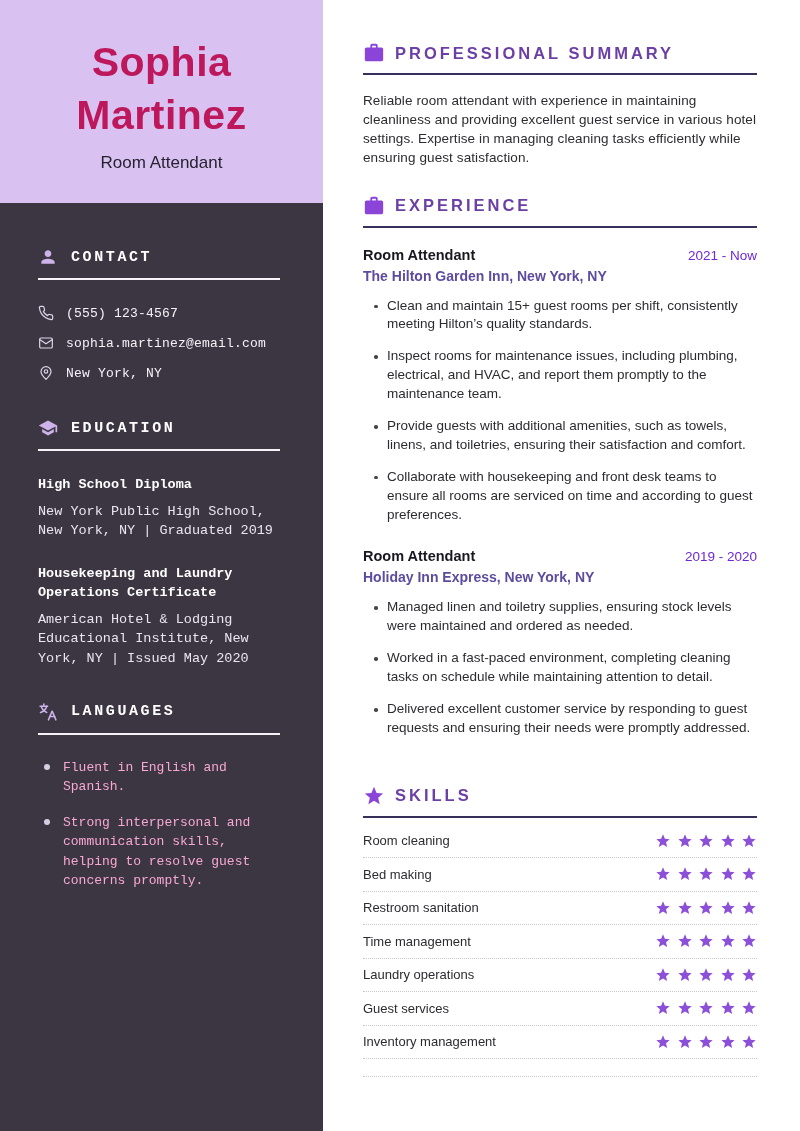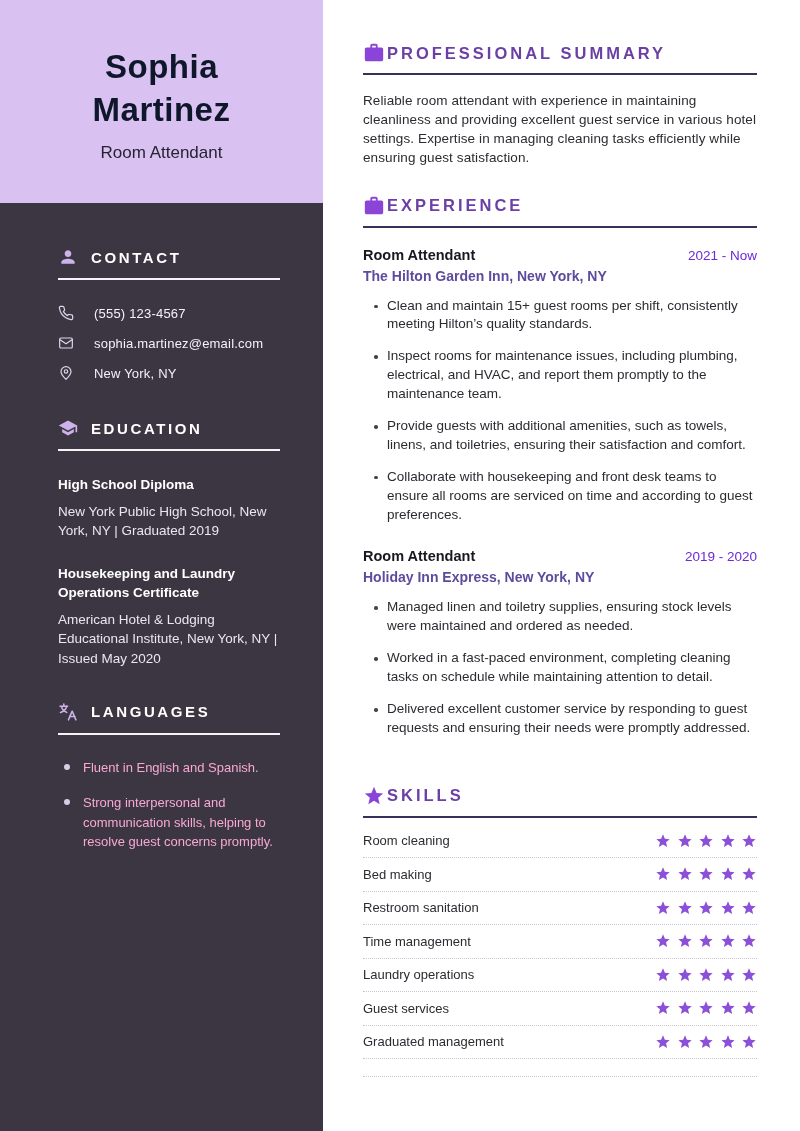--- a/index.html
+++ b/index.html
@@ -28,50 +28,50 @@
     background: #d9c2f1;
     display: flex;
     flex-direction: column;
     align-items: center;
     justify-content: center;
     text-align: center;
     padding-top: 6px;
   }
   .hero h1 {
     width: 250px;
-    font-size: 33px;
+    font-size: 41px;
     line-height: 1.28;
     font-weight: 800;
-    color: #0f172a;
+    color: #be185d;
     letter-spacing: 0.5px;
   }
   .hero .subtitle {
     margin-top: 12px;
     font-size: 17px;
     color: #272231;
   }
 
-  .s-section { padding: 0 43px 0 58px; }
+  .s-section { padding: 0 43px 0 38px; font-family: Liberation Mono, monospace; }
   .s-section.contact   { margin-top: 44px; }
   .s-section.education { margin-top: 37px; }
   .s-section.languages { margin-top: 33px; }
 
   .s-head { display: flex; align-items: center; gap: 13px; }
   .s-head .s-icon { width: 20px; height: 20px; color: #cdb3ea; flex: 0 0 20px; }
   .s-head .s-icon svg { width: 20px; height: 20px; display: block; }
   .s-head h2 {
     font-size: 15px;
     font-weight: 700;
     letter-spacing: 2.6px;
     color: #ffffff;
   }
   .s-rule { border-bottom: 2px solid #f5f3f8; margin-top: 11px; }
 
   .contact-list { list-style: none; margin-top: 25px; }
-  .contact-item { display: flex; align-items: center; gap: 20px; margin-bottom: 14px; }
+  .contact-item { display: flex; align-items: center; gap: 12px; margin-bottom: 14px; }
   .contact-item .c-icon { width: 16px; height: 16px; color: #ddd5ea; flex: 0 0 16px; }
   .contact-item .c-icon svg { width: 16px; height: 16px; display: block; }
   .contact-item .c-text { font-size: 13px; color: #f4f2f7; letter-spacing: 0.2px; }
 
   .edu-list { margin-top: 24px; }
   .edu-entry { margin-bottom: 23px; }
   .edu-degree { font-size: 13.5px; font-weight: 700; color: #ffffff; line-height: 1.45; }
   .edu-details { margin-top: 7px; font-size: 13.5px; line-height: 1.45; color: #eae6f0; }
 
   .lang-list { list-style: none; margin-top: 23px; }
@@ -88,21 +88,21 @@
 
   
   .main {
     flex: 1;
     padding: 42px 43px 0 40px;
     color: #2c2b31;
   }
   .m-section.experience { margin-top: 27px; }
   .m-section.skills { margin-top: 47px; }
 
-  .m-head { display: flex; align-items: center; gap: 2px; }
+  .m-head { display: flex; align-items: center; gap: 10px; }
   .m-head .m-icon { width: 22px; height: 22px; color: #8b44d8; flex: 0 0 22px; }
   .m-head .m-icon svg { width: 22px; height: 22px; display: block; }
   .m-head h2 {
     font-size: 16.5px;
     font-weight: 700;
     letter-spacing: 3px;
     color: #6b3fa5;
   }
   .m-rule { border-bottom: 2.5px solid #38305a; margin-top: 9px; }
 
@@ -487,21 +487,21 @@
                 </svg>
               </span>
               <span class="star">
                 <svg viewBox="0 0 24 24">
                   <path fill="currentColor" d="M12 17.27L18.18 21l-1.64-7.03L22 9.24l-7.19-.61L12 2 9.19 8.63 2 9.24l5.46 4.73L5.82 21z"></path>
                 </svg>
               </span>
             </span>
           </div>
           <div class="skill-row">
-            <span class="skill-name">Graduated management</span>
+            <span class="skill-name">Inventory management</span>
             <span class="skill-stars">
               <span class="star">
                 <svg viewBox="0 0 24 24">
                   <path fill="currentColor" d="M12 17.27L18.18 21l-1.64-7.03L22 9.24l-7.19-.61L12 2 9.19 8.63 2 9.24l5.46 4.73L5.82 21z"></path>
                 </svg>
               </span>
               <span class="star">
                 <svg viewBox="0 0 24 24">
                   <path fill="currentColor" d="M12 17.27L18.18 21l-1.64-7.03L22 9.24l-7.19-.61L12 2 9.19 8.63 2 9.24l5.46 4.73L5.82 21z"></path>
                 </svg>

